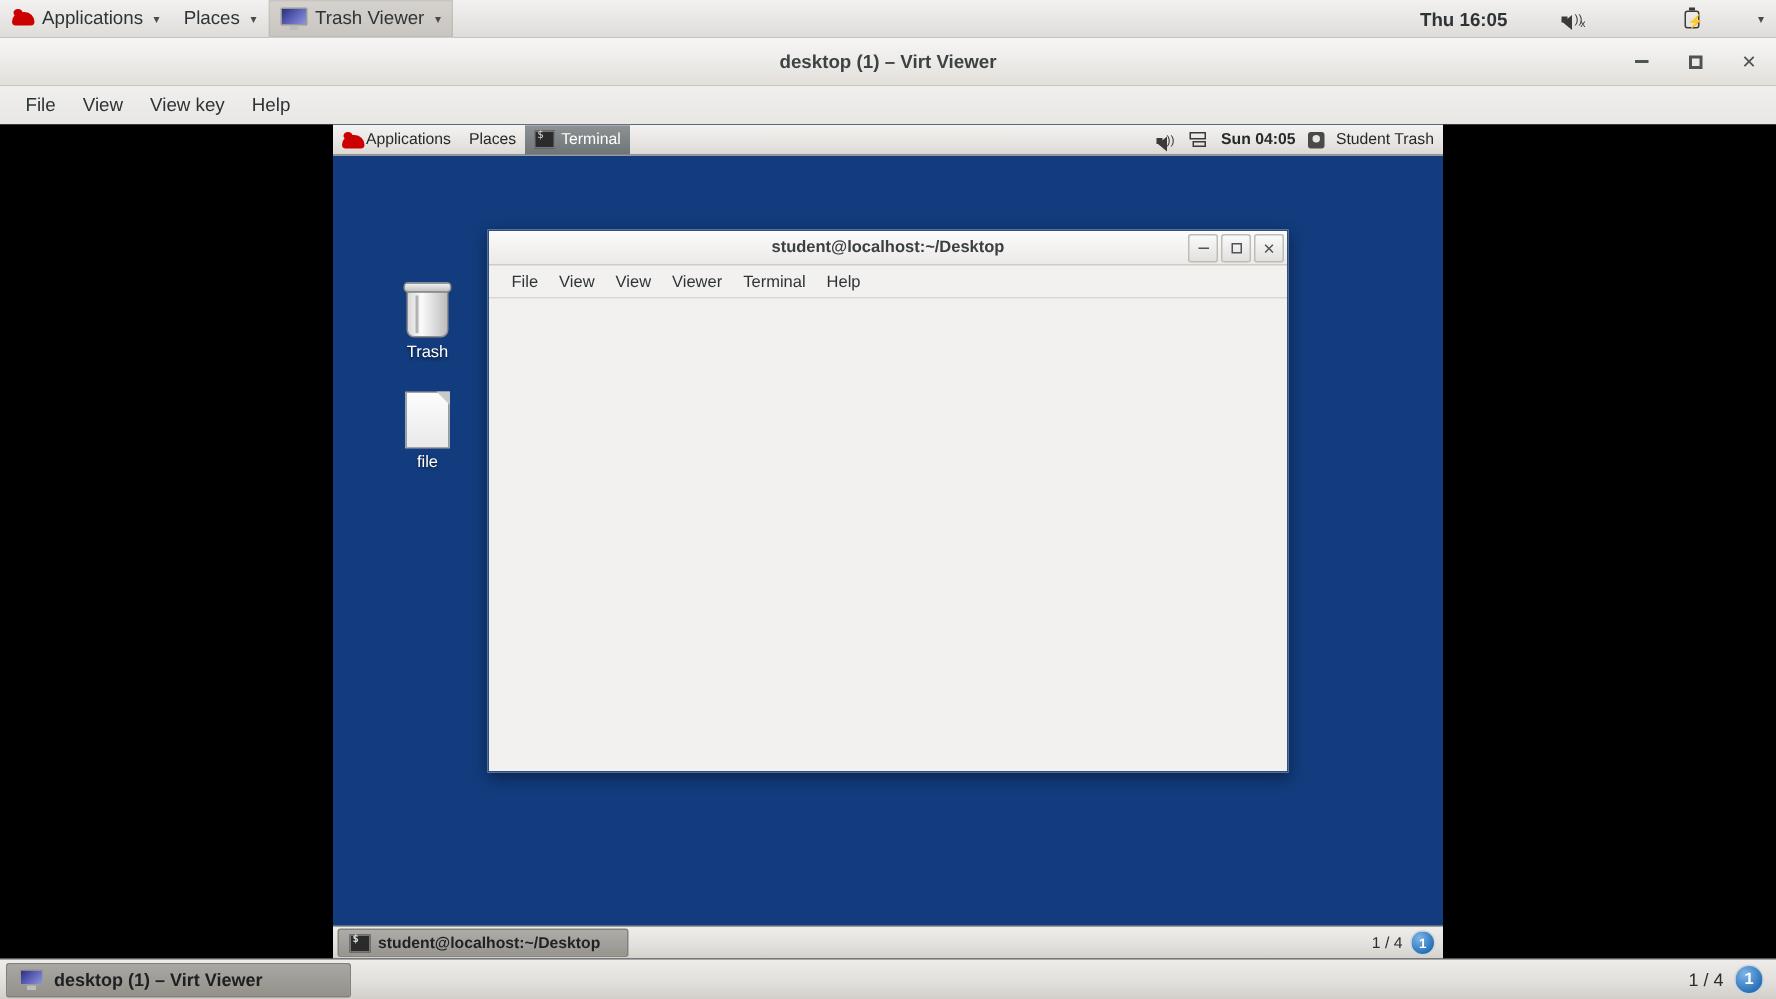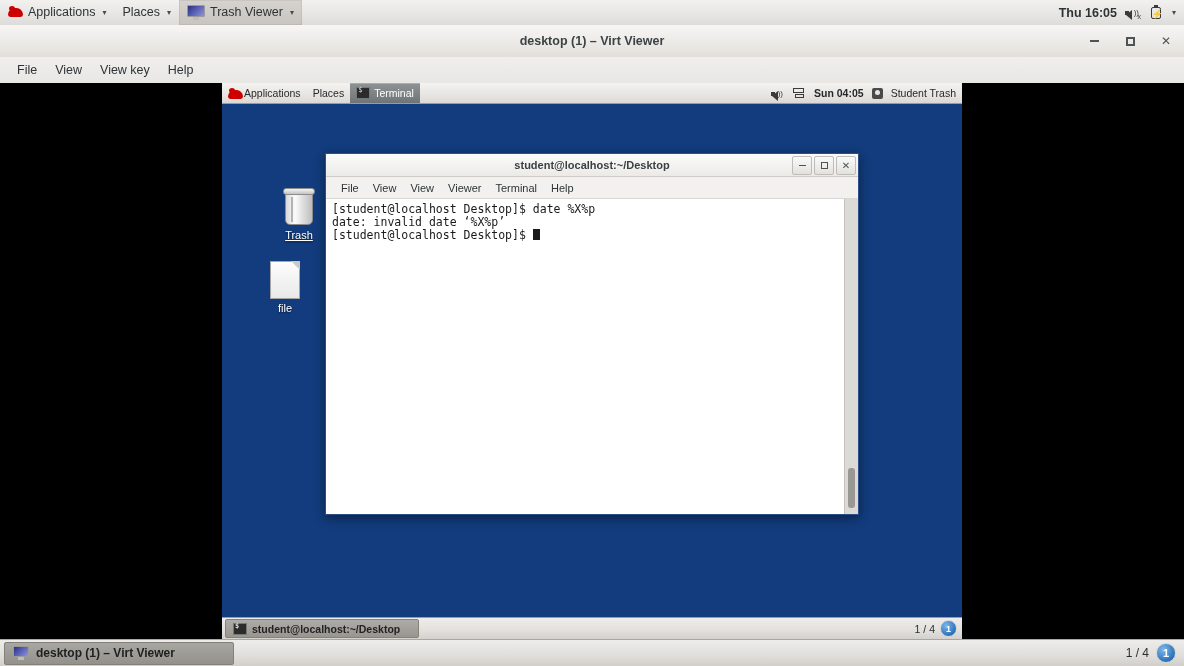--- a/index.html
+++ b/index.html
@@ -22,21 +22,21 @@
   }
   .host-panel .hp-item {
     display: flex; align-items: center; gap: 5px;
     padding: 0 8px; height: 25px; line-height: 25px; white-space: nowrap;
   }
   .host-panel .hp-item.active {
     background: linear-gradient(to bottom, #d6d3ce, #c8c5c0);
     box-shadow: inset 0 0 0 1px rgba(0,0,0,0.06);
   }
   .caret { font-size: 8px; color: #4a4a4a; margin-left: 2px; }
-  .hp-right { margin-left: auto; display: flex; align-items: center; }
+  .hp-right { margin-left: auto; display: flex; align-items: center; gap: 28px; }
   .clock { font-weight: bold; font-size: 12.5px; padding: 0 8px; }
 
   
   .rh-logo { width: 15px; height: 13px; position: relative; display:inline-block; }
   .rh-logo:before {
     content:""; position:absolute; left:0; top:2px; width:15px; height:9px;
     background:#cc0000; border-radius: 8px 8px 3px 3px;
   }
   .rh-logo:after {
     content:""; position:absolute; left:1px; top:0px; width:6px; height:5px;
@@ -324,21 +324,21 @@
             <span class="b1"></span>
               <span class="b2"></span>
           </span>
           <span class="g-clock">Sun 04:05</span>
           <span class="user-icon"></span>
           <span>Student Trash</span>
         </div>
       </div>
 
 
-      <div class="dicon" style="left:44px; top:105px;text-decoration:underline;">
+      <div class="dicon" style="left:30px; top:105px;">
         <div class="ico-trash">
           <span class="lid"></span>
             <span class="can"></span>
         </div>
         <div class="lbl">Trash</div>
       </div>
 
       <div class="dicon" style="left:30px; top:178px;">
         <div class="ico-file">
           <span class="pg"></span>
@@ -361,28 +361,20 @@
           </div>
         </div>
         <div class="tw-menu">
           <div class="mi">File</div>
           <div class="mi">View</div>
           <div class="mi">View</div>
           <div class="mi">Viewer</div>
           <div class="mi">Terminal</div>
           <div class="mi">Help</div>
         </div>
-        <div class="tw-body">
-          <div class="tw-text"><span>[student@localhost Desktop]$ date %X%p</span>
-<span>date: invalid date ‘%X%p’</span>
-<span>[student@localhost Desktop]$ </span><span class="cursor"></span></div>
-          <div class="tw-sb">
-            <div class="thumb"></div>
-          </div>
-        </div>
       </div>
 
       <div class="g-taskbar">
         <div class="tb-btn">
           <span class="term-mini"></span>
           <span>student@localhost:~/Desktop</span>
         </div>
         <div class="ws">
           <span class="ws-label">1 / 4</span>
           <span class="ws-badge">1</span>

